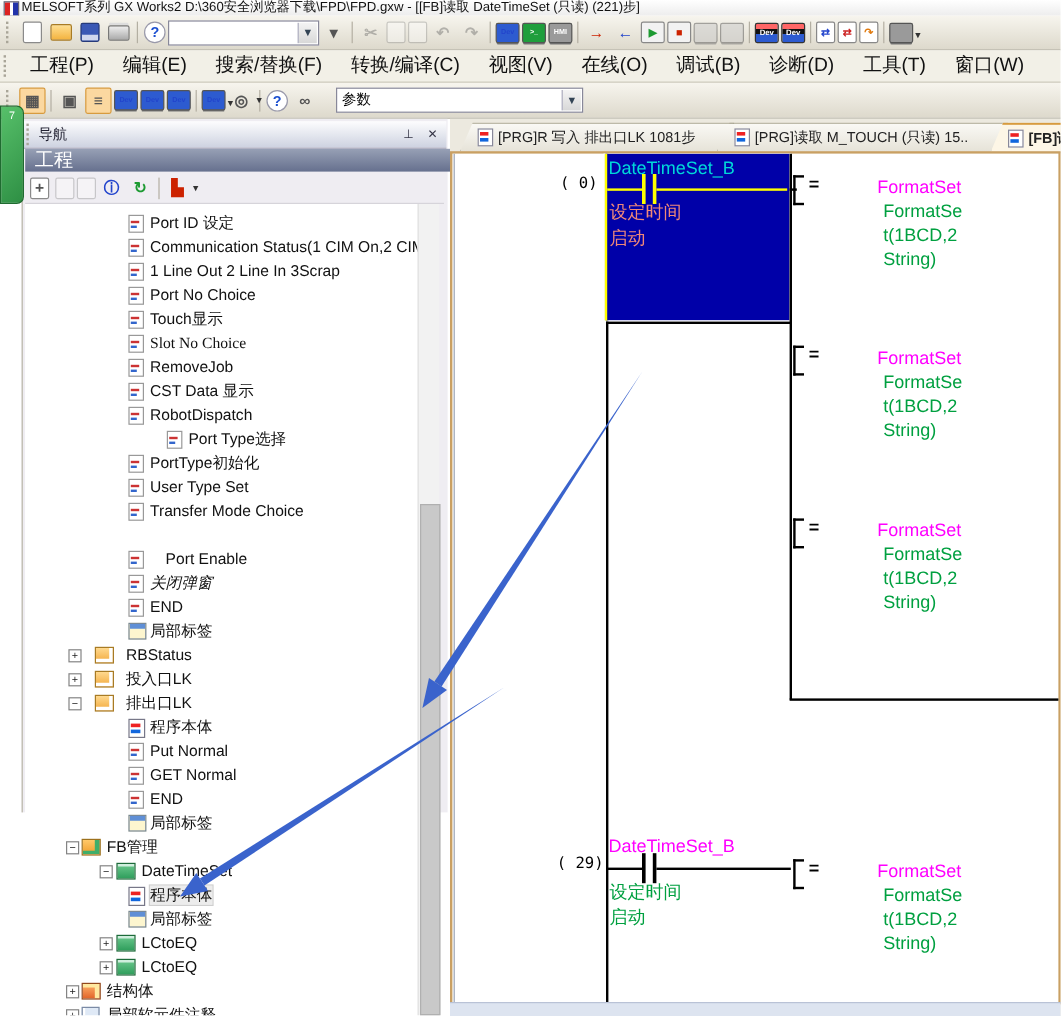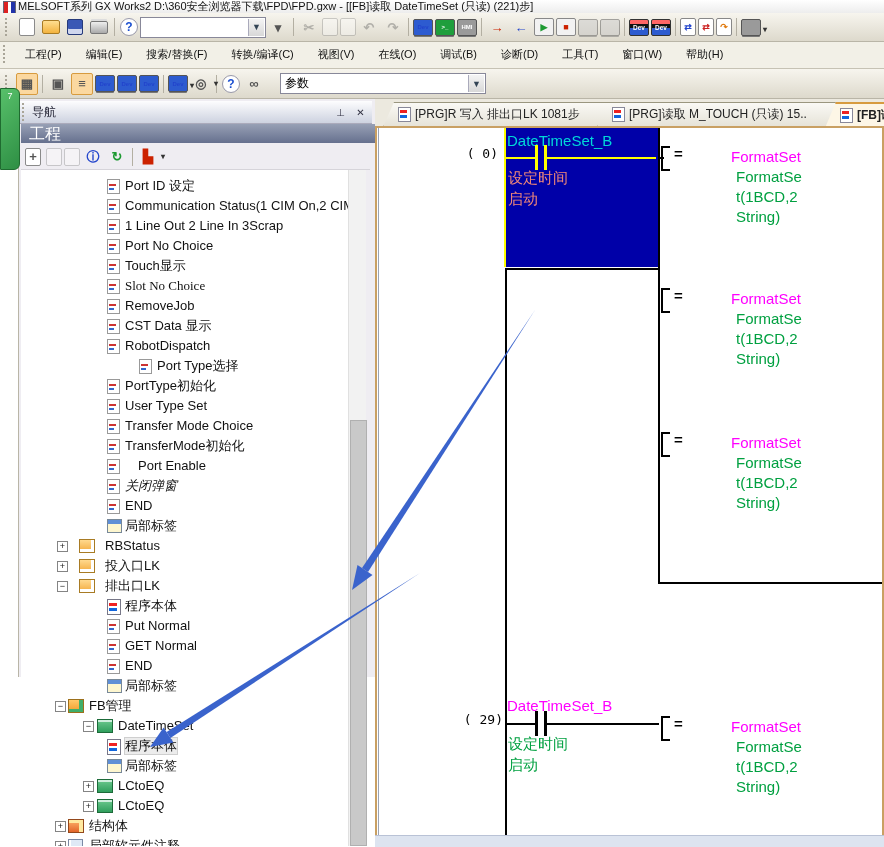--- a/index.html
+++ b/index.html
@@ -9,21 +9,21 @@
   
   .titlebar{left:0;top:0;width:884px;height:13px;background:linear-gradient(#fff,#ededed);
             font-size:11px;line-height:13px;color:#111;white-space:nowrap;}
   .appicon{left:3px;top:1px;width:11px;height:11px;background:linear-gradient(90deg,#d22 0 4px,#fff 4px 7px,#23a 7px);border:1px solid #667;}
   .titletext{left:18px;top:0;}
   .toolbar{background:linear-gradient(#f7f5ee,#ddd9cc);border-bottom:1px solid #b9b5a7;}
   .tb1{left:0;top:13px;width:884px;height:28px;}
   .menubar{left:0;top:42px;width:884px;height:26px;background:#f2f0e7;border-bottom:1px solid #c6c2b4;}
   .tb2{left:0;top:69px;width:884px;height:29px;}
   .grip{width:3px;height:18px;border-left:2px dotted #a9a598;display:inline-block;margin:0 5px 0 3px;vertical-align:middle;}
-  .menu-item{display:inline-block;padding:0 12px;font-size:11px;line-height:25px;color:#111;cursor:default;}
+  .menu-item{display:inline-block;padding:0 12px;font-size:16px;line-height:25px;color:#111;cursor:default;}
   .tbrow{display:flex;align-items:center;height:100%;padding-left:2px;}
   .tbi{width:20px;height:20px;margin:0 1px;display:flex;align-items:center;justify-content:center;
        font-size:13px;font-weight:bold;color:#555;border:1px solid transparent;border-radius:2px;position:relative;flex:0 0 auto;}
   .tbi.gray{opacity:.38;}
   .tbi.pressed{background:#fbd8a0;border:1px solid #d79b3f;}
   .tbi.red{color:#cc2200;}
   .tbi.blue{color:#2244cc;}
   .tbi.green2{color:#1d9a32;}
   .tbi.red2{color:#cc2200;}
   .sep{width:1px;height:18px;background:#b3af a2;background:#b3afa2;margin:0 3px;flex:0 0 auto;}
@@ -39,21 +39,21 @@
   .t-mon.gray{background:#c9c9c9;opacity:.5;}
   .t-dev{font-size:6.5px;font-weight:bold;color:#d22;background:linear-gradient(#f66 0 4px,#111 4px 8px,#2d5bd0 8px);-webkit-text-stroke:0;width:18px;height:15px;border:1px solid #333;color:#fff;}
   .t-magn{font-size:9px;border:1px solid #888;border-radius:2px;background:#f2f2f2;width:18px;height:16px;}
   .t-page{background:#fff;border:1px solid #888;width:14px;height:16px;font-size:9px;}
   .t-page.blue{color:#2244cc;} .t-page.red{color:#c22;} .t-page.orange{color:#e07b10;}
   .drop::after{content:"▾";font-size:8px;color:#333;position:absolute;right:-7px;top:5px;}
   .combo{height:19px;background:#fff;border:1px solid #889;display:flex;align-items:center;
          font-size:12px;padding-left:4px;position:relative;}
   .combo .arr{position:absolute;right:1px;top:1px;bottom:1px;width:15px;background:linear-gradient(#f4f4f4,#d8d8d8);border-left:1px solid #aab;color:#345;font-size:9px;display:flex;align-items:center;justify-content:center;}
   
-  .nav{left:18px;top:99px;width:354px;height:578px;background:#efedf2;border-left:1px solid #b9b5a7;padding-left:28px;}
+  .nav{left:18px;top:99px;width:354px;height:578px;background:#efedf2;border-left:1px solid #b9b5a7;}
   .navtitle{left:0;top:2px;width:353px;height:22px;background:linear-gradient(#fdfdfe,#cdd2e0);
             border-bottom:1px solid #aab;font-size:12px;color:#223;display:flex;align-items:center;}
   .navtitle .lbl{flex:1;}
   .pinbtn,.closebtn{width:15px;height:15px;margin-right:3px;display:flex;align-items:center;justify-content:center;
             font-size:10px;color:#334;border:1px solid transparent;}
   .navsec{left:2px;top:25px;width:349px;height:19px;background:linear-gradient(#97a0b5,#66708e);
           color:#fff;font-size:16px;line-height:19px;padding-left:8px;}
   .navtb{left:2px;top:45px;width:349px;height:25px;display:flex;align-items:center;background:#efedf2;border-bottom:1px solid #d6d4da;}
   .tree{left:2px;top:71px;width:327px;height:676px;background:#fff;overflow:hidden;
         background-image:repeating-linear-gradient(#fff 0 0);}
@@ -257,24 +257,20 @@
           <span class="tlabel" style="left: 104px;">PortType初始化</span>
         </div>
         <div class="trow" style="top: 226px;">
           <span class="ticon ti-prg" style="left: 86px;"></span>
           <span class="tlabel" style="left: 104px;">User Type Set</span>
         </div>
         <div class="trow" style="top: 246px;">
           <span class="ticon ti-prg" style="left: 86px;"></span>
           <span class="tlabel" style="left: 104px;">Transfer Mode Choice</span>
         </div>
-        <div class="trow" style="top: 266px;">
-          <span class="ticon ti-prg" style="left: 86px;"></span>
-          <span class="tlabel" style="left: 104px;">TransferMode初始化</span>
-        </div>
         <div class="trow" style="top: 286px;">
           <span class="ticon ti-prg" style="left: 86px;"></span>
           <span class="tlabel" style="left: 104px; margin-left: 13px;">Port Enable</span>
         </div>
         <div class="trow" style="top: 306px; font-style: italic;">
           <span class="ticon ti-prg" style="left: 86px;"></span>
           <span class="tlabel" style="left: 104px;">关闭弹窗</span>
         </div>
         <div class="trow" style="top: 326px;">
           <span class="ticon ti-prg" style="left: 86px;"></span>

